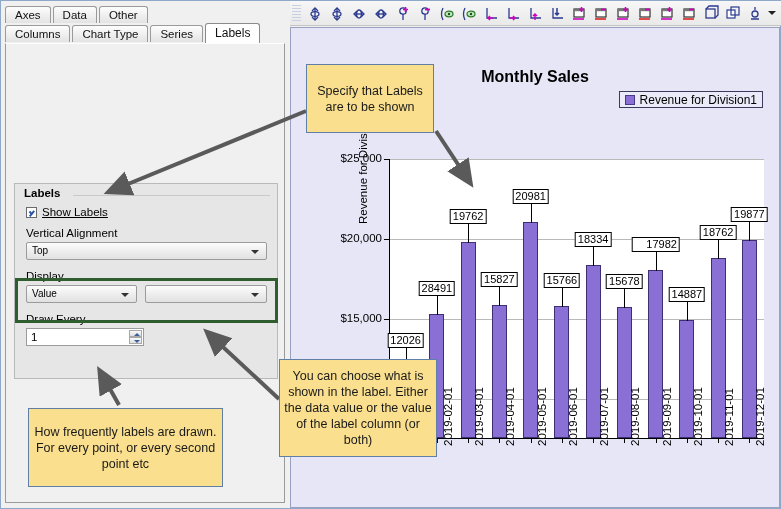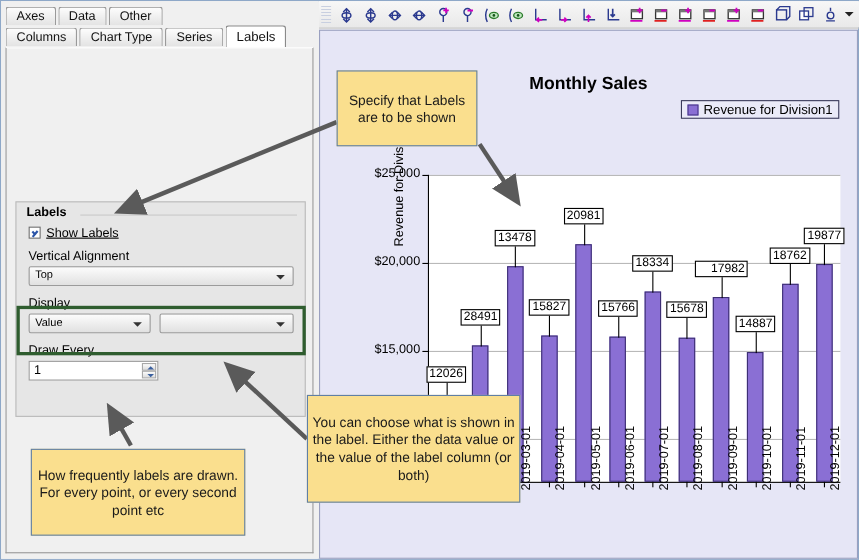--- a/index.html
+++ b/index.html
@@ -415,21 +415,21 @@
         <div class="dlabel" style="left: 15.625px; top: 173.584px;">12026</div>
         <div class="xtick" style="left: 15.625px;"></div>
         <div class="xlab" style="left: 20.625px;">2019-01-01</div>
         <div class="bar" style="left: 39.375px; width: 15px; height: 124.112px;"></div>
         <div class="leader" style="left: 46.875px; top: 135.888px; height: 20px;"></div>
         <div class="dlabel" style="left: 46.875px; top: 121.888px;">28491</div>
         <div class="xtick" style="left: 46.875px;"></div>
         <div class="xlab" style="left: 51.875px;">2019-02-01</div>
         <div class="bar" style="left: 70.625px; width: 15px; height: 196.192px;"></div>
         <div class="leader" style="left: 78.125px; top: 63.808px; height: 20px;"></div>
-        <div class="dlabel" style="left: 78.125px; top: 49.808px;">13478</div>
+        <div class="dlabel" style="left: 78.125px; top: 49.808px;">19762</div>
         <div class="xtick" style="left: 78.125px;"></div>
         <div class="xlab" style="left: 83.125px;">2019-03-01</div>
         <div class="bar" style="left: 101.875px; width: 15px; height: 133.232px;"></div>
         <div class="leader" style="left: 109.375px; top: 126.768px; height: 20px;"></div>
         <div class="dlabel" style="left: 109.375px; top: 112.768px;">15827</div>
         <div class="xtick" style="left: 109.375px;"></div>
         <div class="xlab" style="left: 114.375px;">2019-04-01</div>
         <div class="bar" style="left: 133.125px; width: 15px; height: 215.696px;"></div>
         <div class="leader" style="left: 140.625px; top: 44.304px; height: 20px;"></div>
         <div class="dlabel" style="left: 140.625px; top: 30.304px;">20981</div>
@@ -480,15 +480,15 @@
       </marker>
     </defs>
     <line x1="305" y1="110" x2="110" y2="190" stroke="#5a5a5a" stroke-width="4" marker-end="url(#ah)"></line>
     <line x1="435" y1="130" x2="468" y2="180" stroke="#5a5a5a" stroke-width="4" marker-end="url(#ah)"></line>
     <line x1="278" y1="398" x2="208" y2="333" stroke="#5a5a5a" stroke-width="4" marker-end="url(#ah)"></line>
     <line x1="118" y1="404" x2="100" y2="372" stroke="#5a5a5a" stroke-width="4" marker-end="url(#ah)"></line>
   </svg>
 
   <div class="callout" style="left:305px;top:63px;width:128px;height:69px;">Specify that Labels are to be shown</div>
   <div class="callout" style="left:27px;top:407px;width:195px;height:79px;">How frequently labels are drawn. For every point, or every second point etc</div>
-  <div class="callout" style="left:278px;top:358px;width:194px;height:98px;">You can choose what is shown in the label. Either the data value or the value of the label column (or both)</div>
+  <div class="callout" style="left:278px;top:358px;width:158px;height:98px;">You can choose what is shown in the label. Either the data value or the value of the label column (or both)</div>
 
 </div>
 
 </body></html>

